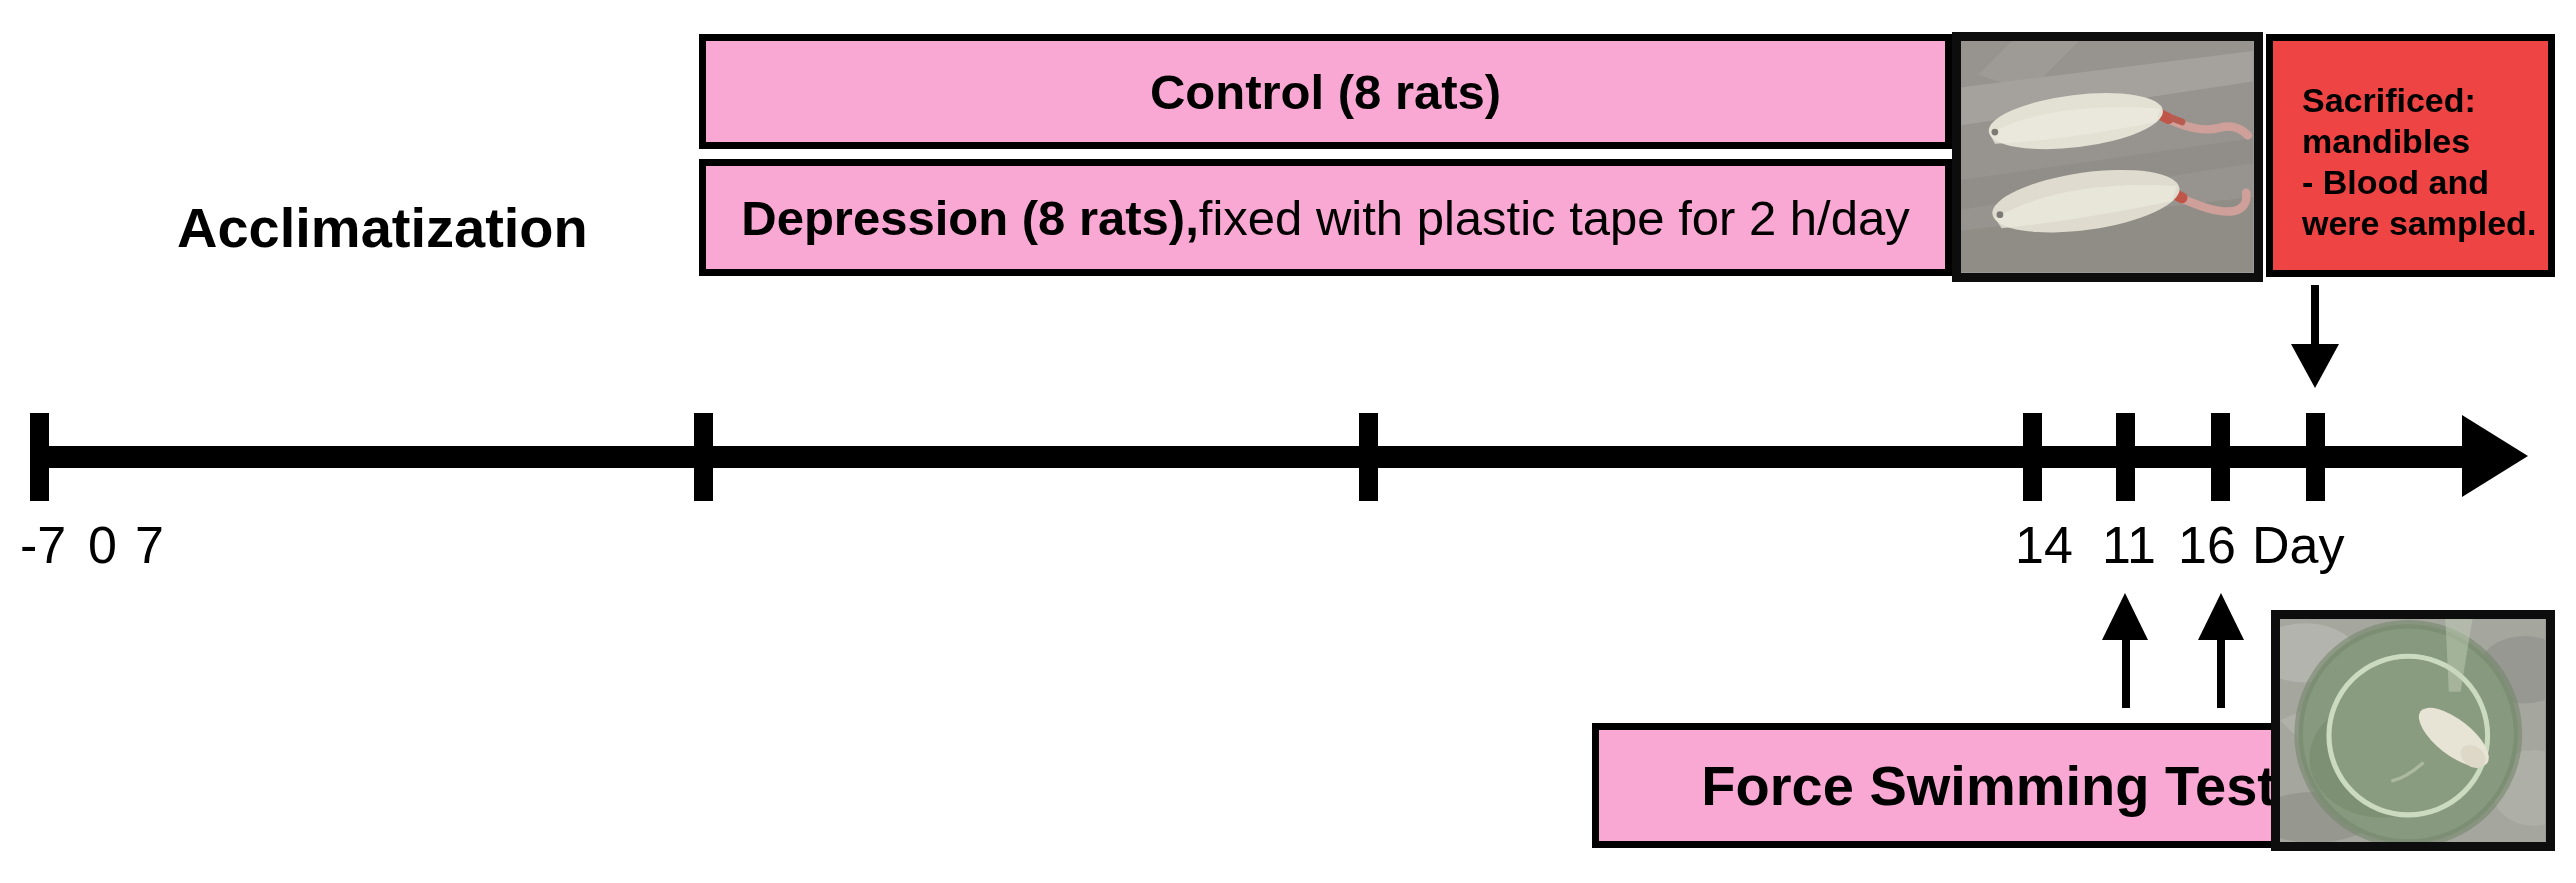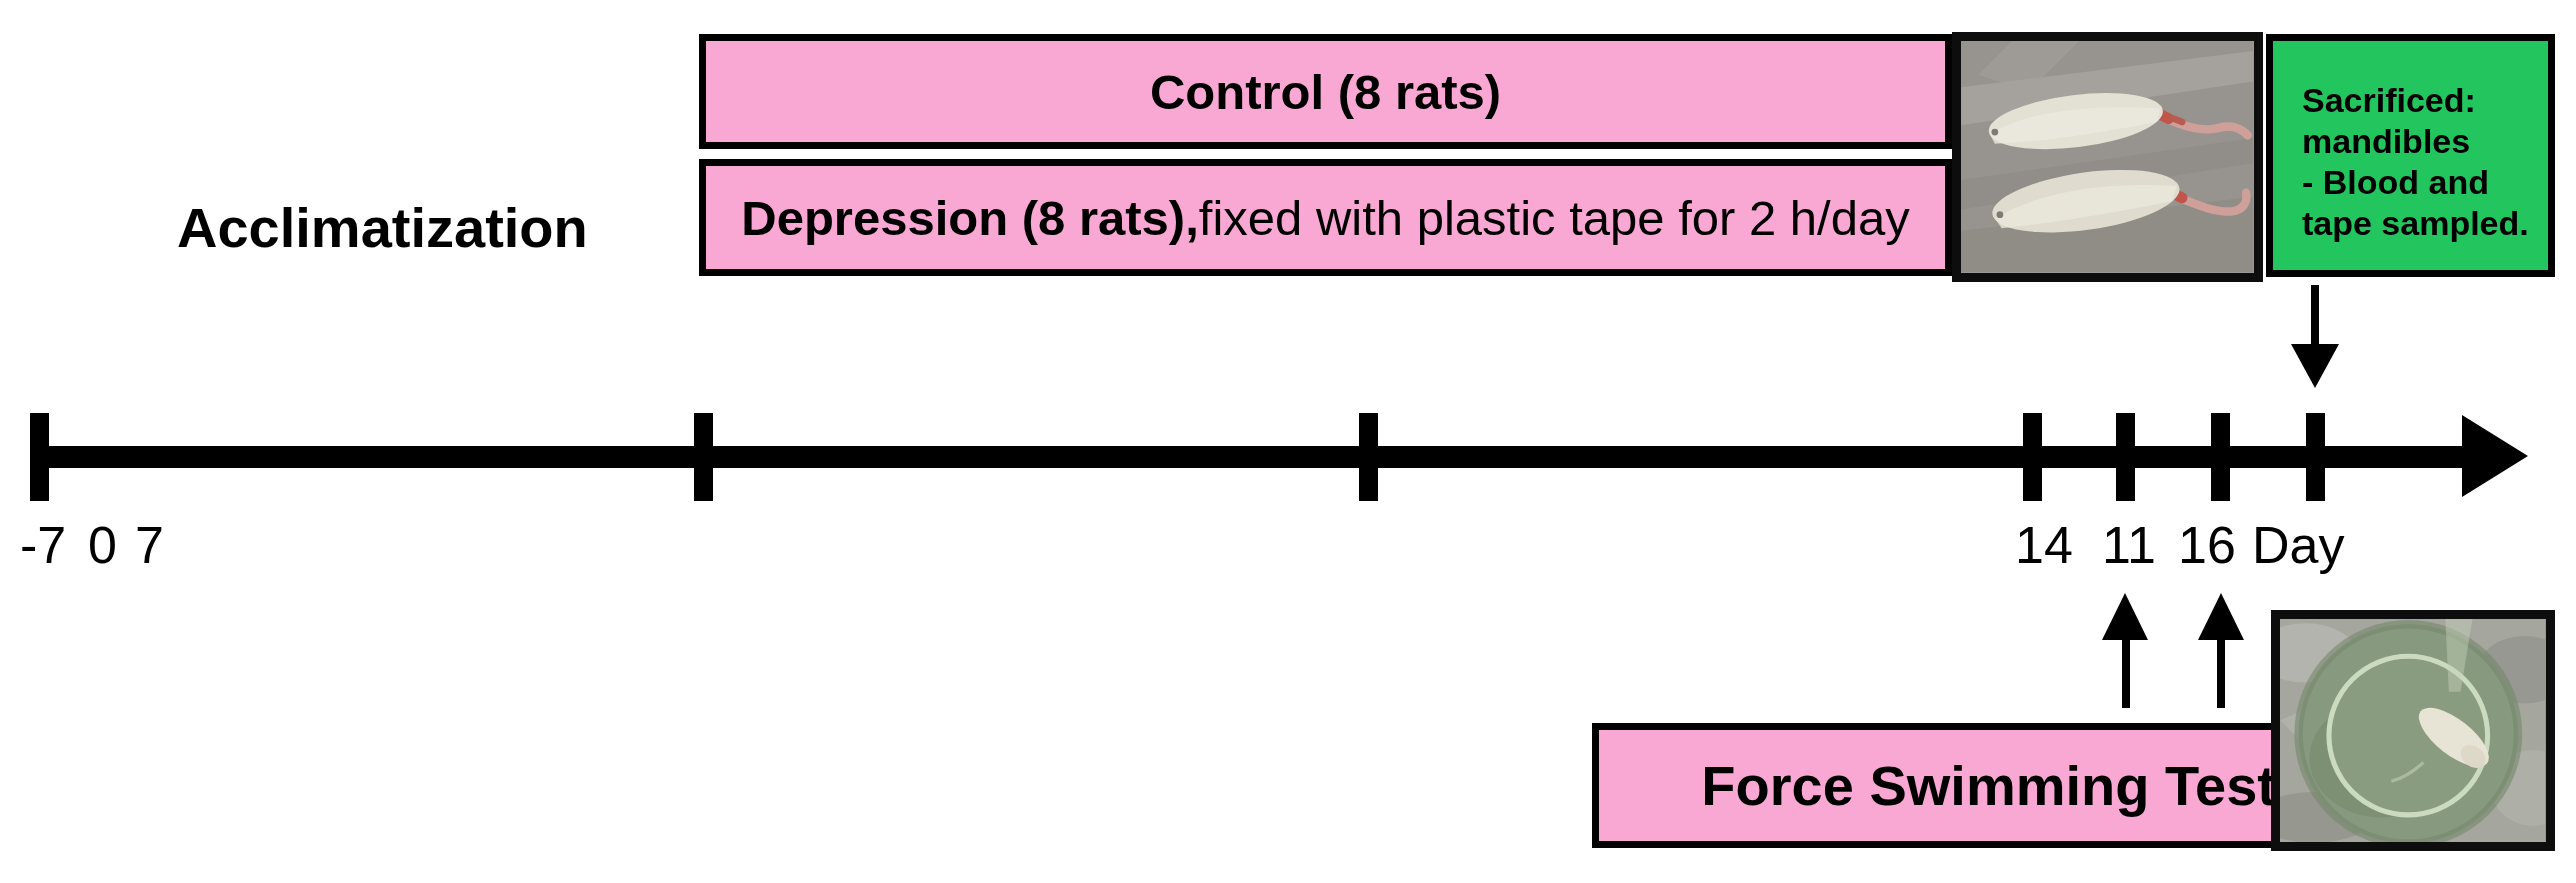--- a/index.html
+++ b/index.html
@@ -29,21 +29,21 @@
     display: flex; align-items: center; justify-content: center;
   }
   .control-box  { left: 699px;  top: 34px;  width: 1253px; height: 115px; }
   .control-box .txt { font-size: 49px; font-weight: bold; white-space: nowrap; }
   .depress-box  { left: 699px;  top: 159px; width: 1253px; height: 117px; }
   .depress-box .txt { font-size: 49px; white-space: nowrap; }
   .depress-box .b { font-weight: bold; }
 
   .sac-box {
     left: 2266px; top: 34px; width: 289px; height: 243px;
-    box-sizing: border-box; border: 7.6px solid #000; background: #22c55e;
+    box-sizing: border-box; border: 7.6px solid #000; background: #ef4444;
     padding: 39px 0 0 29px;
   }
   .sac-box div { font-size: 34px; font-weight: bold; line-height: 41px; white-space: nowrap; }
 
   .fst-box { left: 1592px; top: 723px; width: 691px; height: 125px; z-index: 1; justify-content: flex-end; }
   .fst-box .txt { font-size: 56px; font-weight: bold; white-space: nowrap; }
 
   
   .tl-bar  { left: 30px; top: 446px; width: 2435px; height: 22px; background: #000; }
   .tl-head {
@@ -125,21 +125,21 @@
       <ellipse cx="148" cy="190" rx="112" ry="34" fill="#dfdccf" transform="rotate(-8 148 190)"></ellipse>
       <path d="M40,210 Q120,164 256,172 L250,190 Q130,214 48,222 Z" fill="#eae7db" opacity="0.8"></path>
       <circle cx="46" cy="206" r="4" fill="#7e7b76"></circle>
     </svg>
   </div>
 
   <div class="abs sac-box">
     <div>Sacrificed:</div>
     <div>mandibles</div>
     <div>- Blood and</div>
-    <div>tape sampled.</div>
+    <div>were sampled.</div>
   </div>
 
   <div class="abs arr-line down-line"></div>
   <div class="abs down-head"></div>
 
   <div class="abs tl-bar"></div>
   <div class="abs tl-head"></div>
   <div class="abs tick" style="left:30px"></div>
   <div class="abs tick" style="left:694px"></div>
   <div class="abs tick" style="left:1359px"></div>

